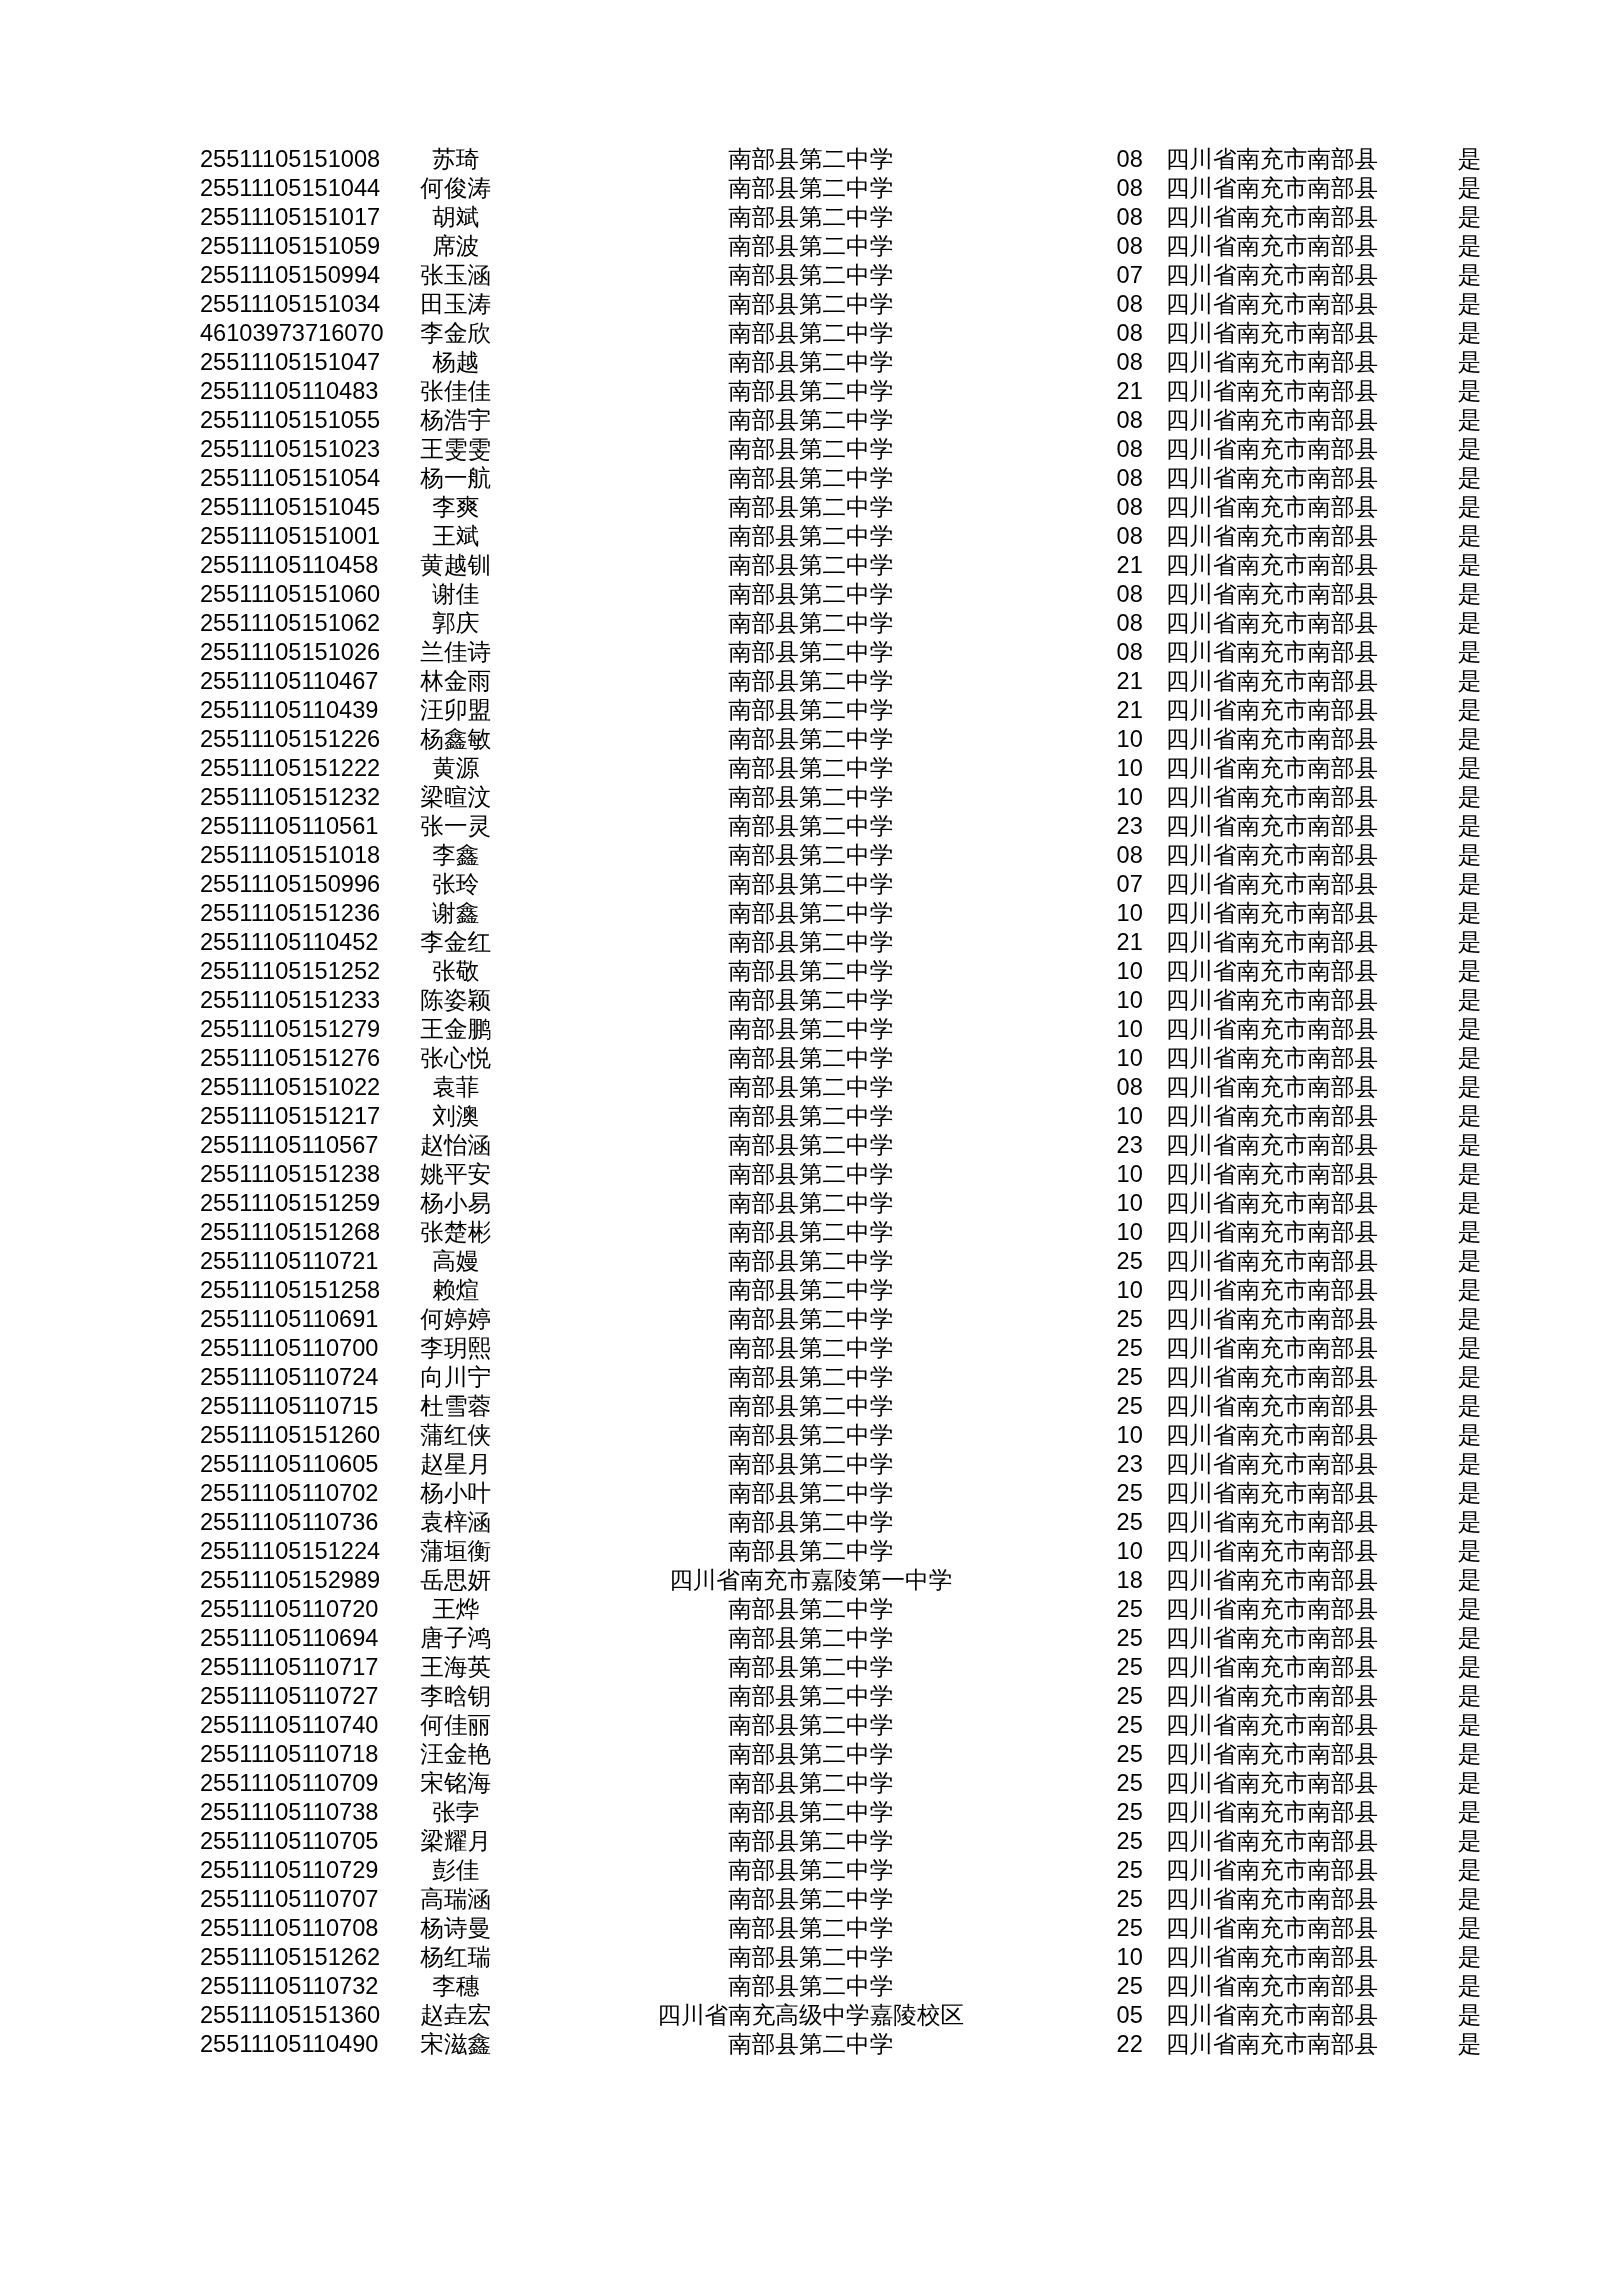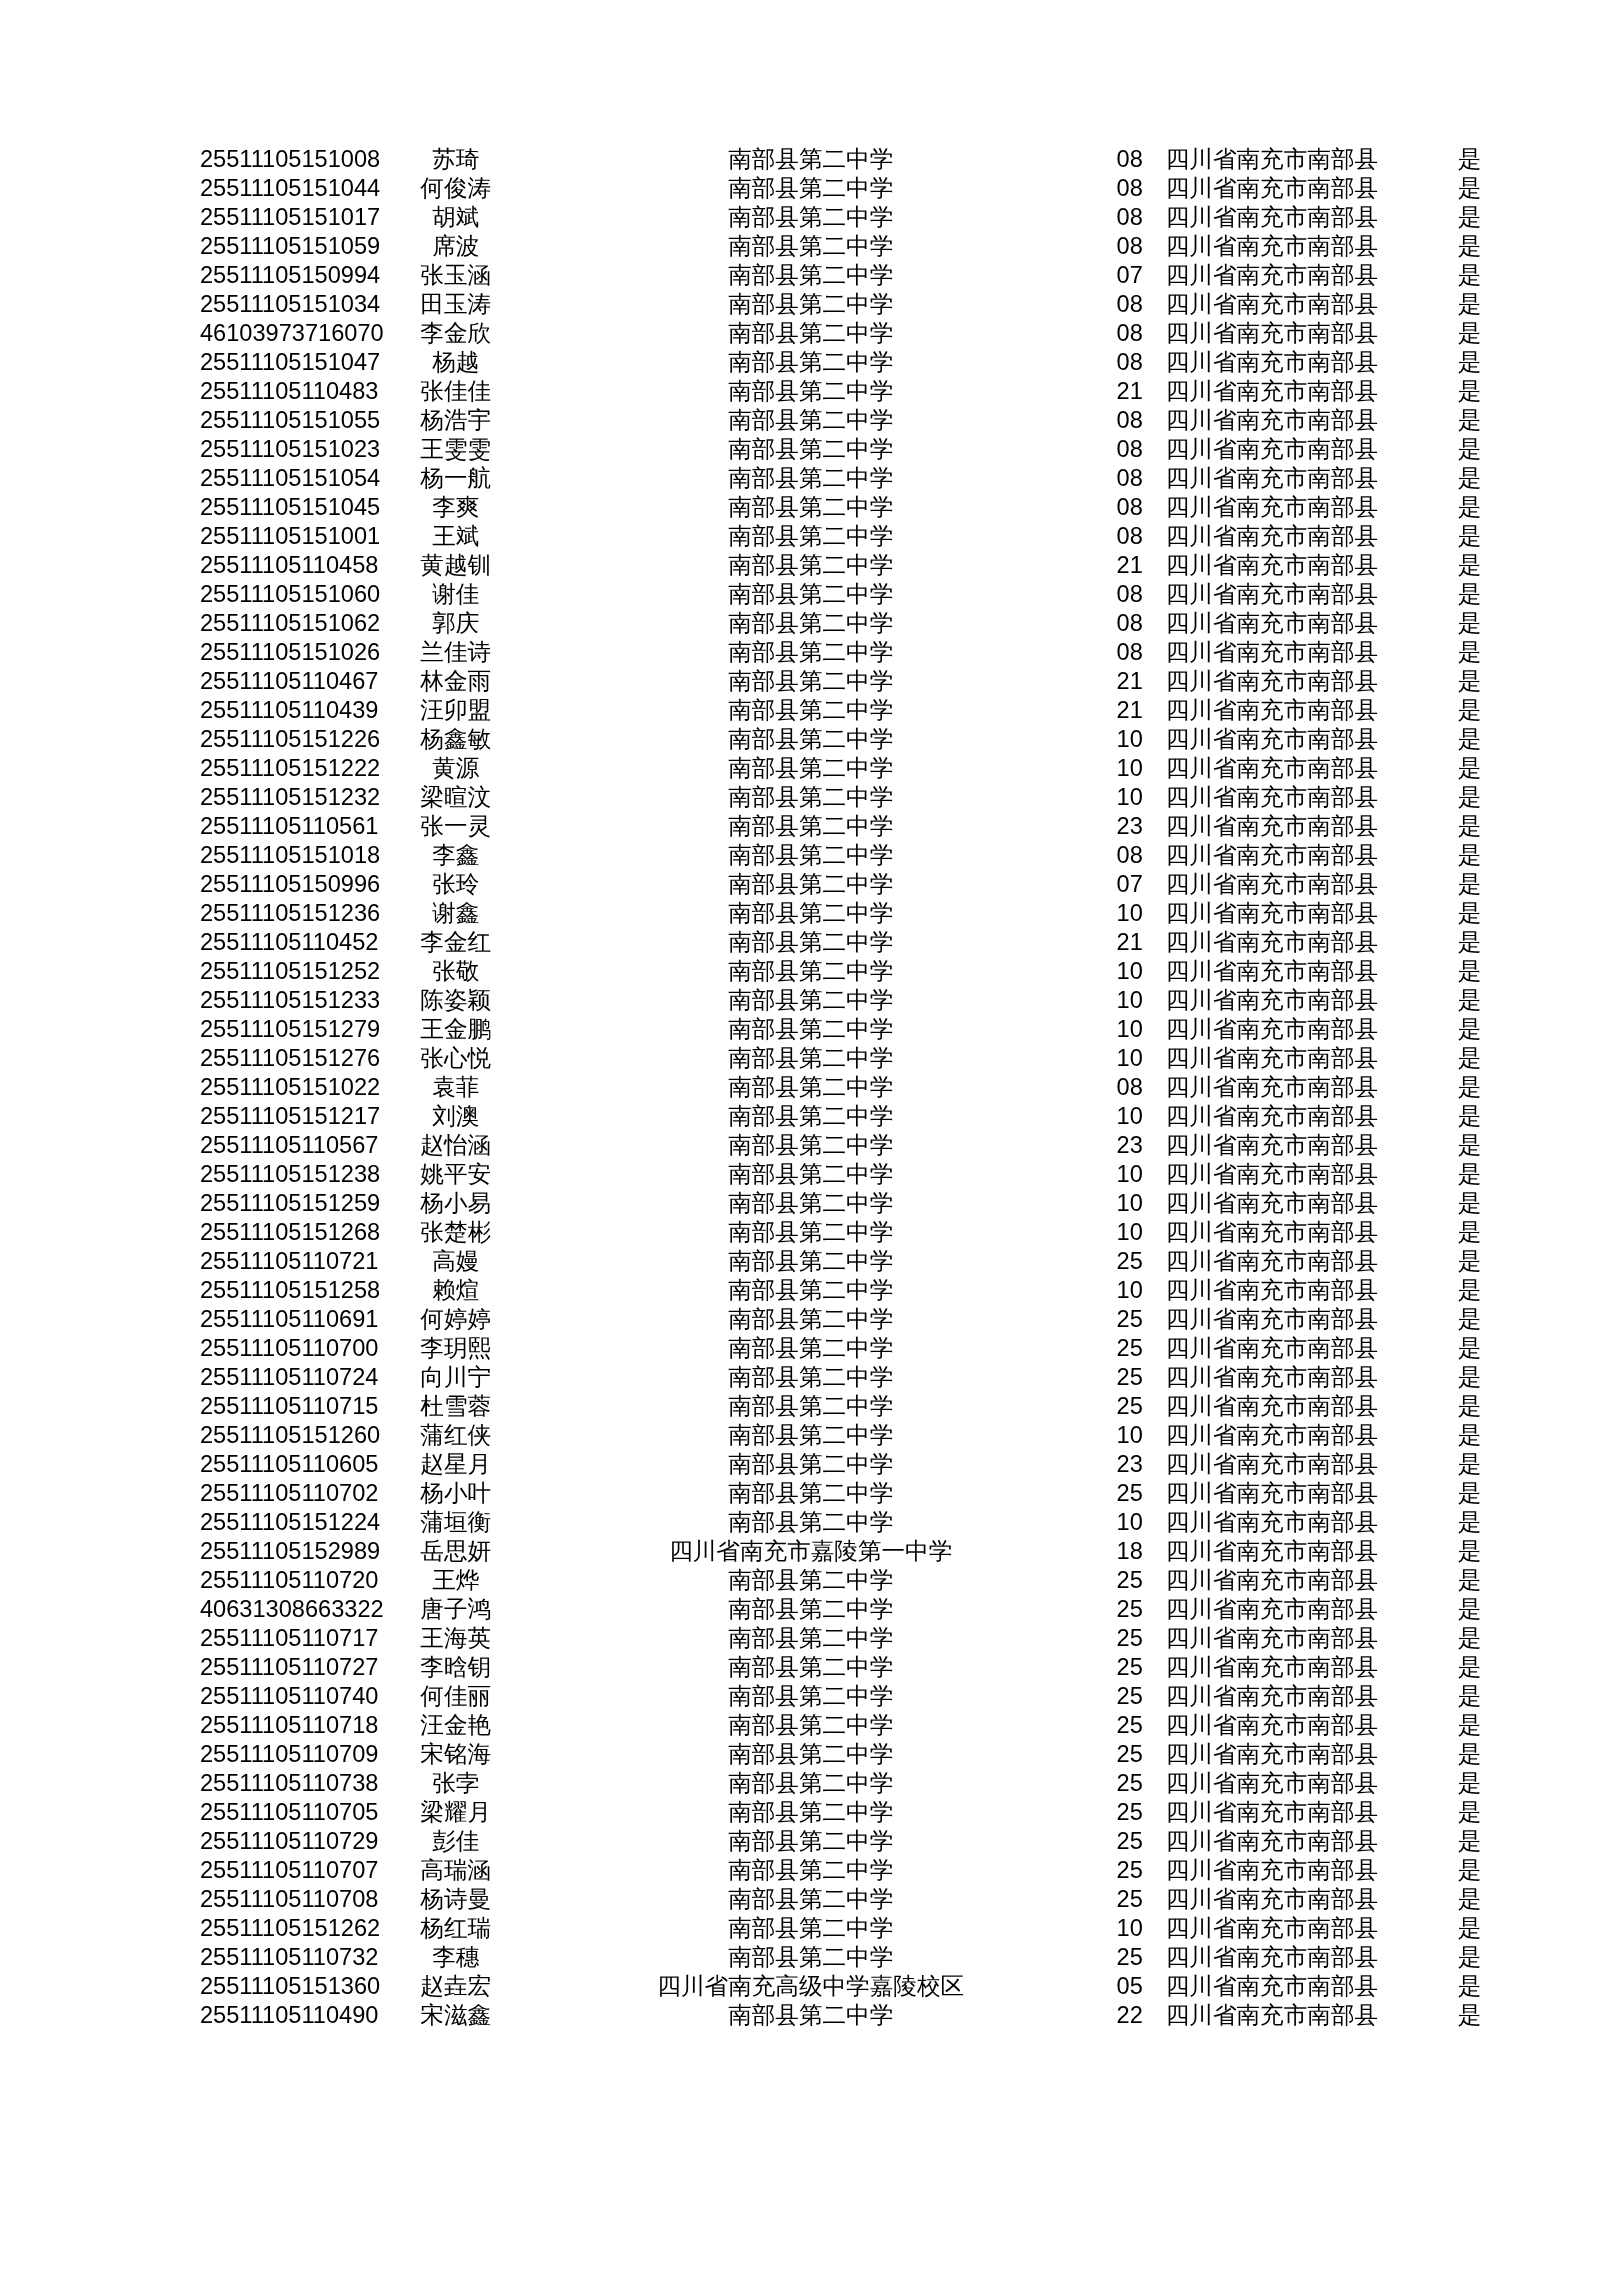--- a/index.html
+++ b/index.html
@@ -426,20 +426,28 @@
         </tr>
         <tr>
           <td class="c-id">25511105110702</td>
           <td class="c-name">杨小叶</td>
           <td class="c-school">南部县第二中学</td>
           <td class="c-code">25</td>
           <td class="c-region">四川省南充市南部县</td>
           <td class="c-flag">是</td>
         </tr>
         <tr>
+          <td class="c-id">25511105110736</td>
+          <td class="c-name">袁梓涵</td>
+          <td class="c-school">南部县第二中学</td>
+          <td class="c-code">25</td>
+          <td class="c-region">四川省南充市南部县</td>
+          <td class="c-flag">是</td>
+        </tr>
+        <tr>
           <td class="c-id">25511105151224</td>
           <td class="c-name">蒲垣衡</td>
           <td class="c-school">南部县第二中学</td>
           <td class="c-code">10</td>
           <td class="c-region">四川省南充市南部县</td>
           <td class="c-flag">是</td>
         </tr>
         <tr>
           <td class="c-id">25511105152989</td>
           <td class="c-name">岳思妍</td>
@@ -450,21 +458,21 @@
         </tr>
         <tr>
           <td class="c-id">25511105110720</td>
           <td class="c-name">王烨</td>
           <td class="c-school">南部县第二中学</td>
           <td class="c-code">25</td>
           <td class="c-region">四川省南充市南部县</td>
           <td class="c-flag">是</td>
         </tr>
         <tr>
-          <td class="c-id">40631308663322</td>
+          <td class="c-id">25511105110694</td>
           <td class="c-name">唐子鸿</td>
           <td class="c-school">南部县第二中学</td>
           <td class="c-code">25</td>
           <td class="c-region">四川省南充市南部县</td>
           <td class="c-flag">是</td>
         </tr>
         <tr>
           <td class="c-id">25511105110717</td>
           <td class="c-name">王海英</td>
           <td class="c-school">南部县第二中学</td>

